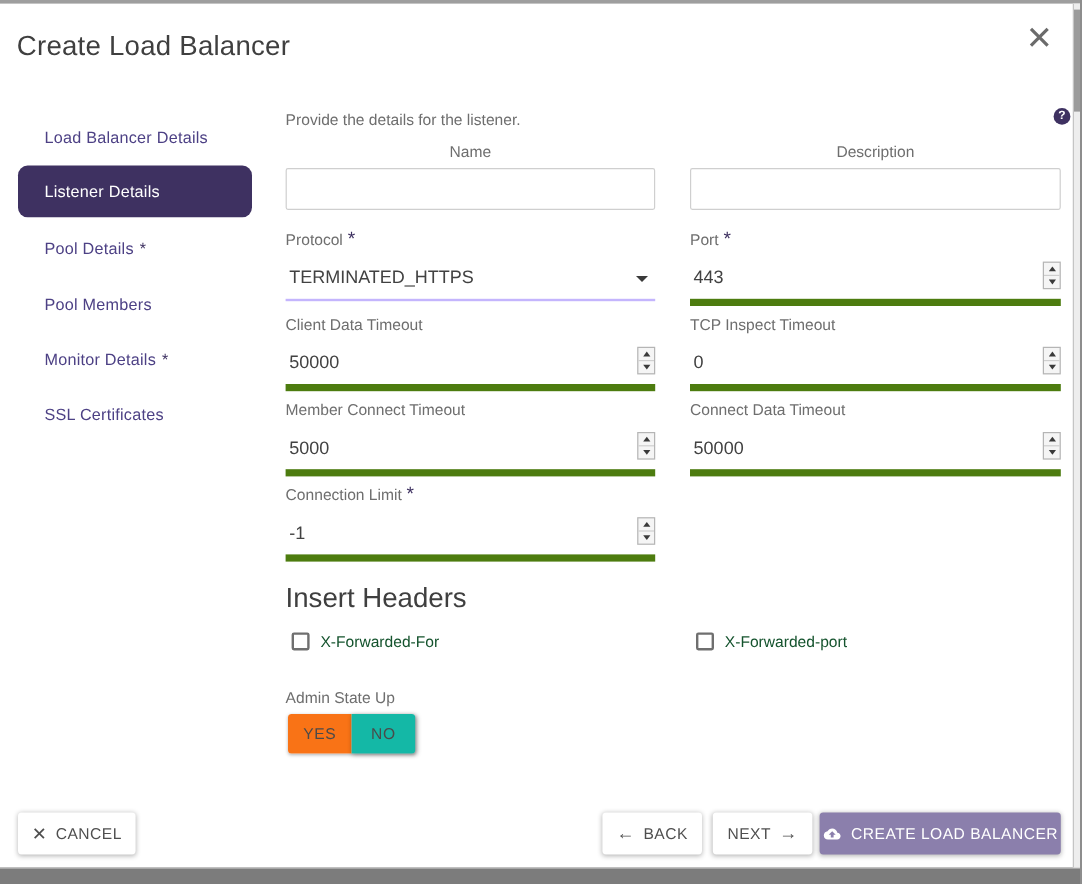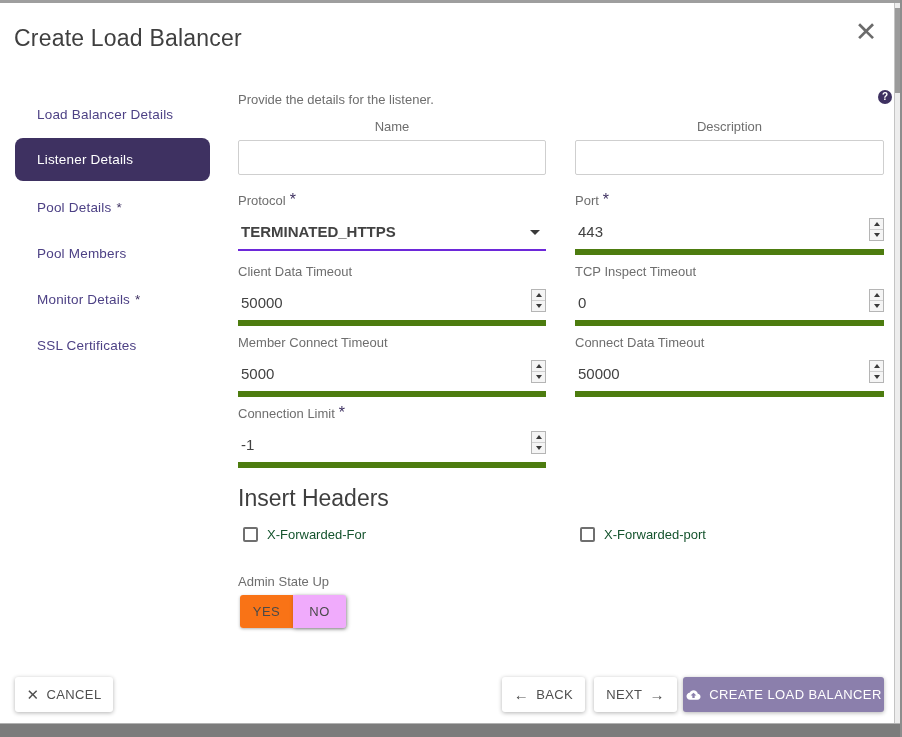--- a/index.html
+++ b/index.html
@@ -36,21 +36,21 @@
   .req { color:#3e3161; margin-left:4px; }
 
   .boxfield { position:absolute; width:308px; }
   .boxfield .lbl { display:block; margin-bottom:6px; }
   .box-input { width:100%; height:35px; border:1px solid #cfcfcf; border-radius:2px; background:#fff;
     font-size:15px; color:#424242; padding:0 8px; outline:none; }
 
   .ufield { position:absolute; width:308px; }
   .ufield .val { position:relative; margin-top:14px; font-size:15px; color:#424242;
     padding:0 0 9px 3px; border-bottom:6px solid #4d7c0f; min-height:17px; cursor:text; }
-  .ufield .val.select { border-bottom:2px solid #6d28d9; cursor:pointer;font-weight:bold; }
+  .ufield .val.select { border-bottom:2px solid #c4b5fd; cursor:pointer; }
   .caret { position:absolute; right:6px; top:7px; width:0; height:0;
     border-left:5px solid transparent; border-right:5px solid transparent; border-top:5px solid #3a3a3a; }
 
   .spinner { position:absolute; right:0; top:-4px; width:15px; height:23px; border:1px solid #b5b5b5;
     background:#f5f5f5; display:flex; flex-direction:column; cursor:pointer; }
   .spin-half { flex:1; display:flex; align-items:center; justify-content:center; }
   .spin-half.up { border-bottom:1px solid #cfcfcf; }
   .tri-up { width:0; height:0; border-left:3.5px solid transparent; border-right:3.5px solid transparent; border-bottom:4.5px solid #3a3a3a; }
   .tri-down { width:0; height:0; border-left:3.5px solid transparent; border-right:3.5px solid transparent; border-top:4.5px solid #3a3a3a; }
 
@@ -59,21 +59,21 @@
   .chk-row { position:absolute; top:527px; display:flex; align-items:center; cursor:pointer; }
   .chk-box { width:15px; height:15px; border:2px solid #6f6f6f; border-radius:2px; background:#fff; }
   .chk-lbl { margin-left:9px; font-size:13px; color:#14532d; }
 
   .admin-lbl { position:absolute; left:238px; top:574px; font-size:13px; color:#6e6e6e; }
   .toggle-group { position:absolute; left:240px; top:595px; display:flex; border-radius:3px;
     box-shadow:0 1px 3px rgba(0,0,0,.3); }
   .tg-btn { width:53px; height:33px; border:none; font-size:13px; color:#4a4a4a; letter-spacing:.5px;
     cursor:pointer; font-family:inherit; }
   .tg-btn.sel { background:#f97316; border-radius:3px 0 0 3px; }
-  .tg-btn.unsel { background:#f0abfc; border-radius:0 3px 3px 0; box-shadow:1px 1px 4px rgba(0,0,0,.3); }
+  .tg-btn.unsel { background:#14b8a6; border-radius:0 3px 3px 0; box-shadow:1px 1px 4px rgba(0,0,0,.3); }
 
   
   .btn { position:absolute; top:677px; height:35px; border:none; border-radius:3px; background:#fff;
     box-shadow:0 1px 4px rgba(0,0,0,.3); font-size:13px; letter-spacing:.4px; color:#4f4f4f;
     cursor:pointer; font-family:inherit; display:flex; align-items:center; justify-content:center; gap:7px; }
   .btn .arr { font-size:15px; }
   .btn-cancel { left:15px; width:98px; }
   .btn-back { left:502px; width:83px; }
   .btn-next { left:594px; width:83px; }
   .btn-create { left:683px; width:201px; background:#8b7fac; color:#fff; }

